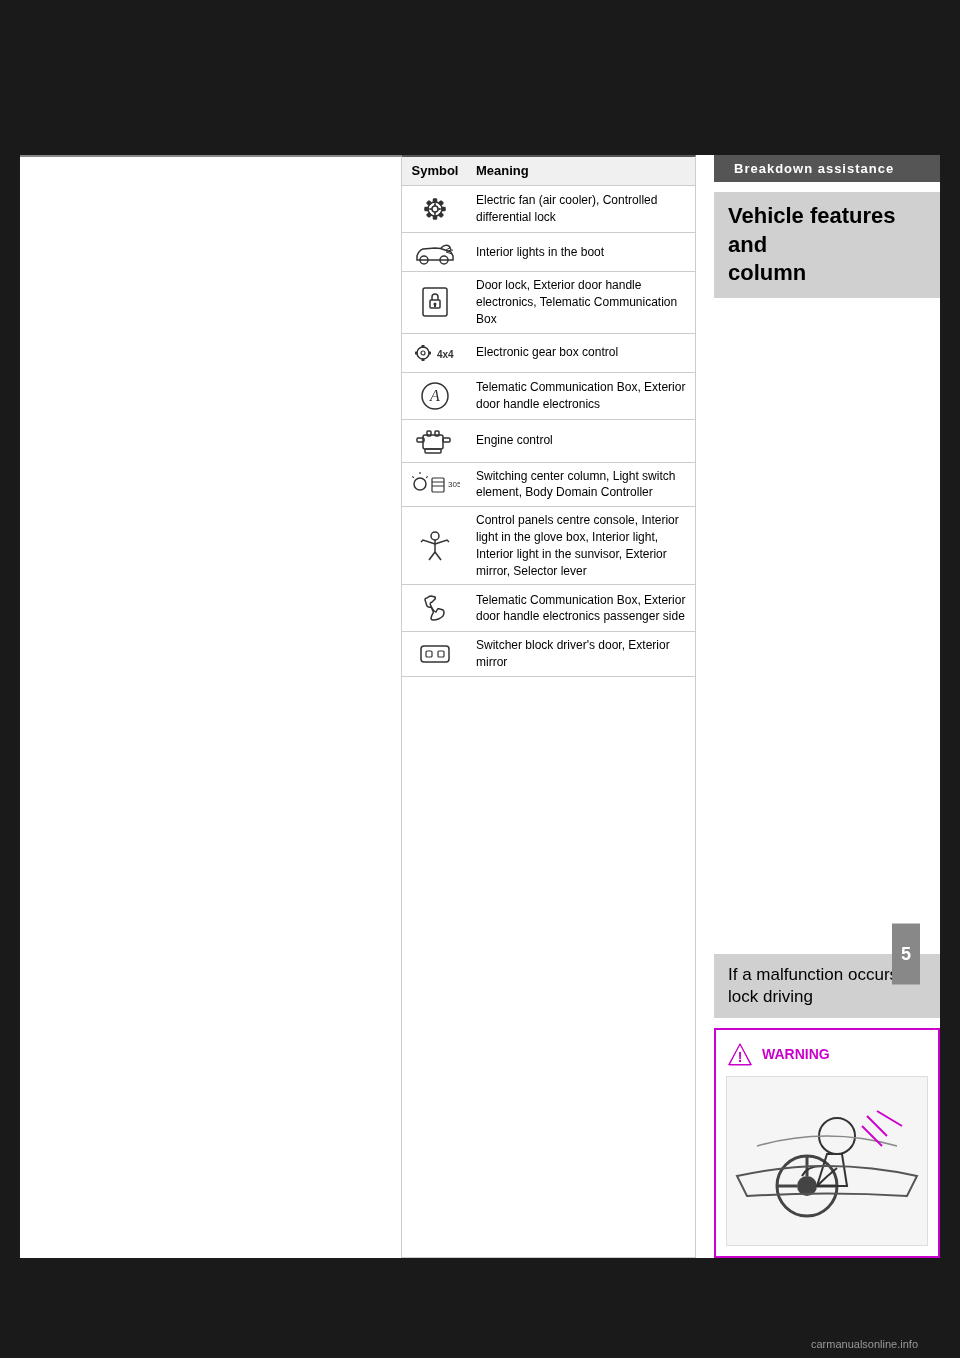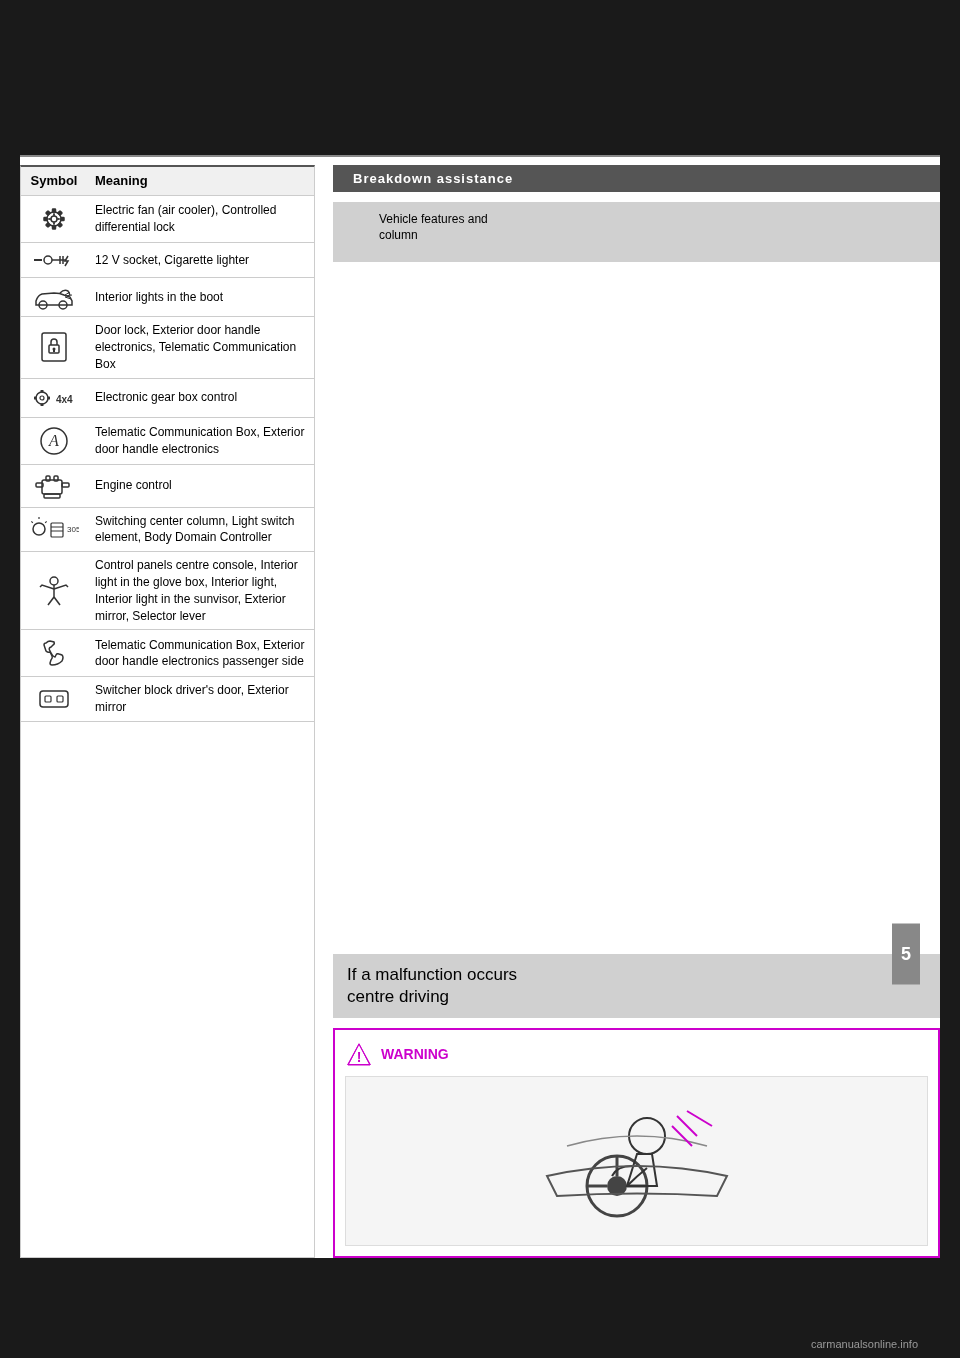--- a/index.html
+++ b/index.html
@@ -51,21 +51,20 @@
 
     
     .content-area {
       position: absolute;
       top: 155px;
       left: 20px;
       right: 20px;
       bottom: 100px;
       background: #fff;
       display: flex;
-      flex-direction: column;
     }
 
     
     .top-rule {
       width: 100%;
       height: 2px;
       background: #888;
       margin-bottom: 8px;
     }
 
@@ -145,24 +144,23 @@
     }
 
     .vehicle-features-box {
       background: #d0d0d0;
       padding: 10px 14px;
       margin-bottom: 16px;
       min-height: 60px;
     }
 
     .vehicle-features-box h2 {
-      font-size: 12px;
-      font-weight: normal;
+      font-size: 22px;
+      font-weight: bold;
       line-height: 1.3;
-      margin-left: 32px;
     }
 
     
     .section-tab {
       position: absolute;
       right: 20px;
       top: 50%;
       transform: translateY(-50%);
       width: 28px;
       background: #888;
@@ -284,40 +282,20 @@
                 <path d="M25 18 Q21 20 21 18 Q21 16 25 18Z" fill="#333"></path>
                 <path d="M18 25 Q16 21 18 21 Q20 21 18 25Z" fill="#333"></path>
                 <path d="M11 18 Q15 16 15 18 Q15 20 11 18Z" fill="#333"></path>
               </svg>
             </td>
             <td class="meaning-col">
               <span>Electric fan (air cooler), Controlled differential lock</span>
             </td>
           </tr>
 
-          <tr>
-            <td class="sym-col">
-              <svg class="icon-svg" width="44" height="24" viewBox="0 0 44 24">
-
-                <line x1="2" y1="12" x2="10" y2="12" stroke="#333" stroke-width="2"></line>
-
-                <circle cx="16" cy="12" r="4" fill="none" stroke="#333" stroke-width="1.5"></circle>
-                <line x1="20" y1="12" x2="28" y2="12" stroke="#333" stroke-width="1.5"></line>
-
-                <line x1="28" y1="8" x2="28" y2="16" stroke="#333" stroke-width="1.5"></line>
-                <line x1="31" y1="8" x2="31" y2="16" stroke="#333" stroke-width="1.5"></line>
-                <line x1="28" y1="12" x2="34" y2="12" stroke="#333" stroke-width="1.5"></line>
-
-                <path d="M36 8 L33 13 L36 13 L33 18" stroke="#333" stroke-width="1.5" fill="none"></path>
-              </svg>
-            </td>
-            <td class="meaning-col">
-              <span>12 V socket, Cigarette lighter</span>
-            </td>
-          </tr>
 
           <tr>
             <td class="sym-col">
               <svg class="icon-svg" width="44" height="28" viewBox="0 0 44 28">
 
                 <path d="M4 18 Q6 12 10 11 L22 10 Q28 10 32 12 L38 14 L40 18 L40 22 L4 22 Z" fill="none" stroke="#333" stroke-width="1.5"></path>
 
                 <path d="M28 10 Q32 6 36 8 L38 12" fill="none" stroke="#333" stroke-width="1.5"></path>
 
                 <circle cx="11" cy="22" r="4" fill="none" stroke="#333" stroke-width="1.5"></circle>
@@ -496,21 +474,21 @@
 
         <div style="position: relative;">
           <div class="section-tab">
             <span>5</span>
           </div>
         </div>
 
         <div class="malfunction-box">
           <h2>
             <span>If a malfunction occurs</span><br>
-            <span>centre driving</span>
+            <span>lock driving</span>
           </h2>
         </div>
 
         <div class="warning-box">
           <div class="warning-header">
 
             <svg class="warning-triangle" viewBox="0 0 28 28">
               <polygon points="14,3 26,25 2,25" fill="#cc00cc" stroke="none"></polygon>
               <polygon points="14,5 24,24 4,24" fill="white" stroke="none"></polygon>
               <polygon points="14,4 25,25 3,25" fill="none" stroke="#cc00cc" stroke-width="1"></polygon>

